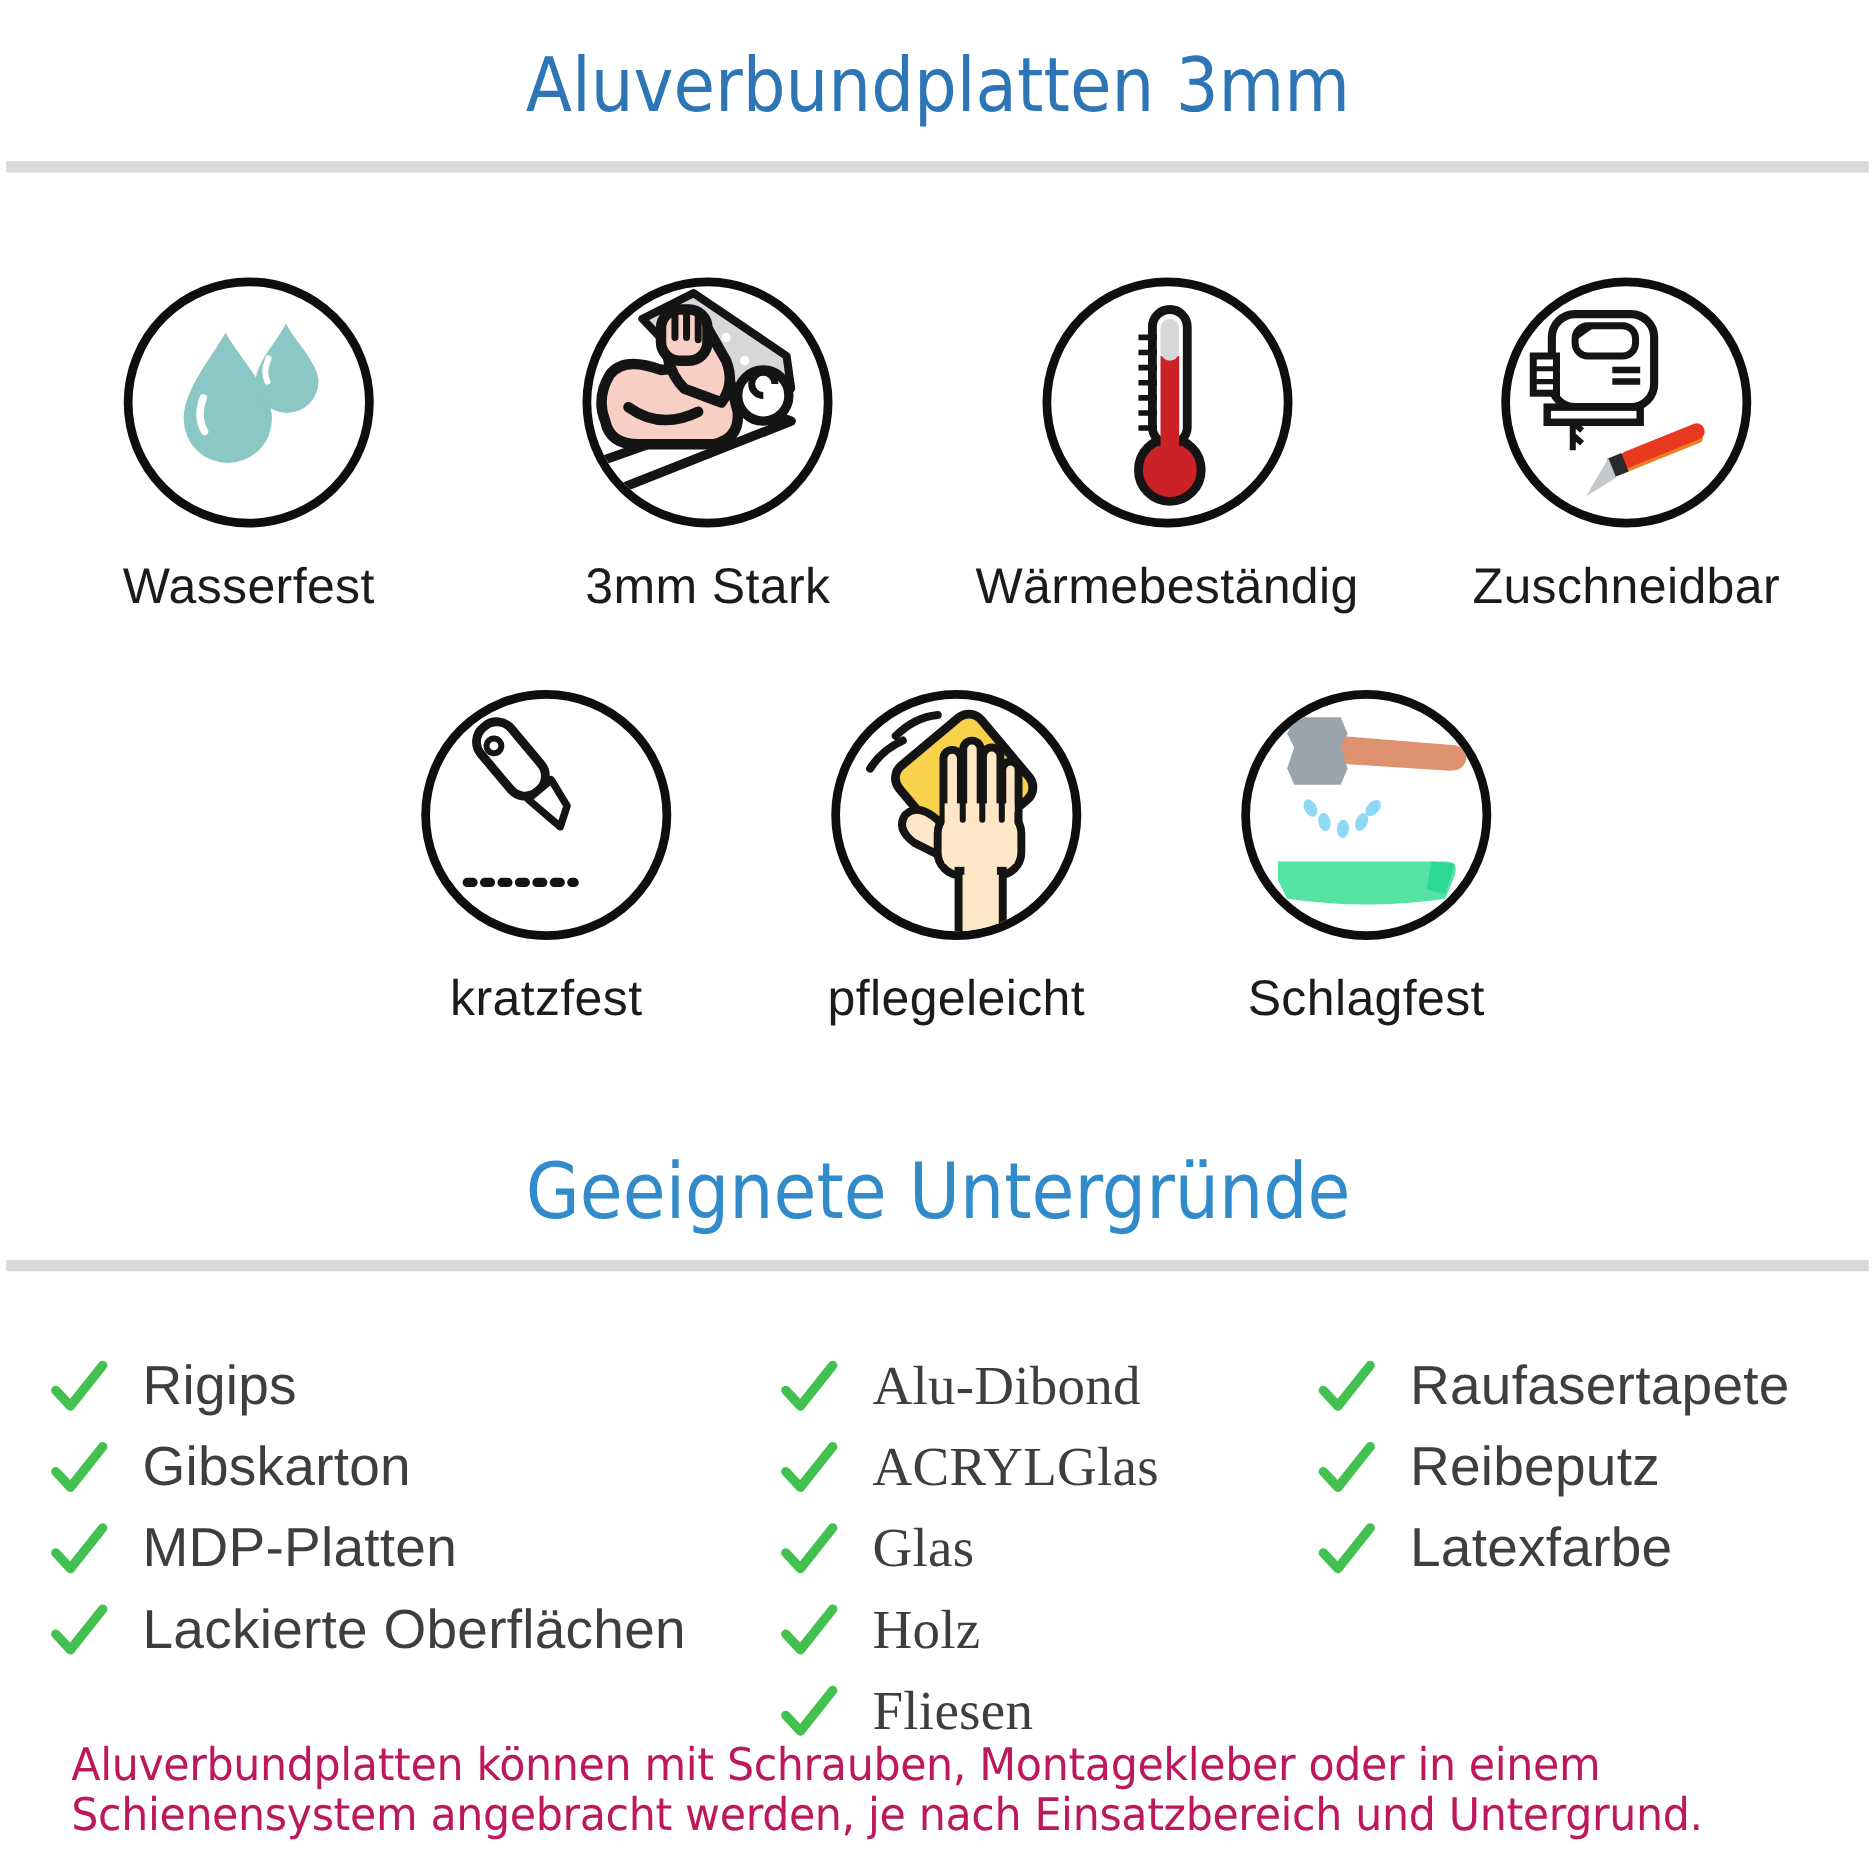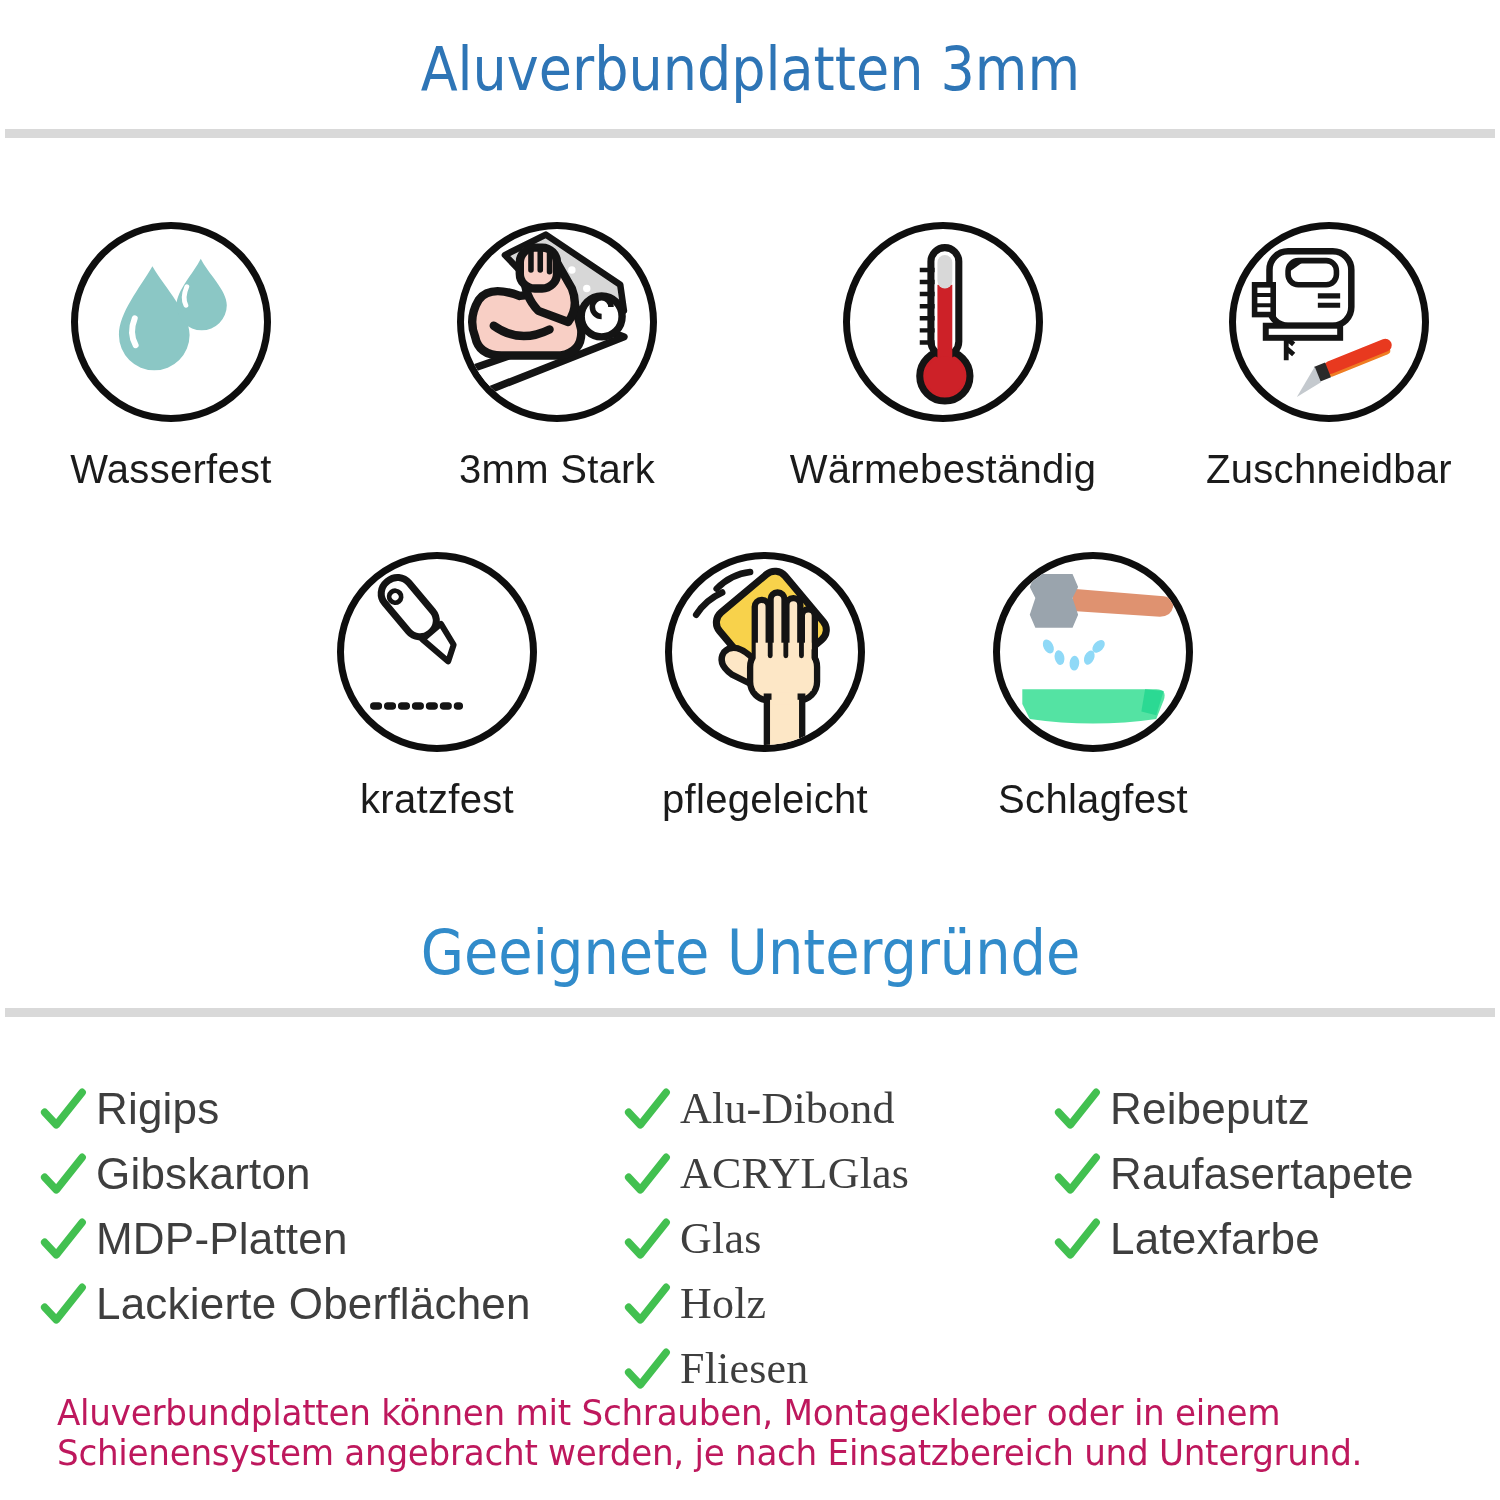--- a/index.html
+++ b/index.html
@@ -16,37 +16,37 @@
     transform:scaleX(0.9);transform-origin:center;white-space:nowrap;
   }
   .t1 .title-text{font-size:60px;color:#2e75b6;}
   .t2 .title-text{font-size:62px;color:#318bca;}
   
   .bar{position:absolute;left:5px;right:5px;height:9px;background:#d9d9d9;}
   .bar1{top:129px;}
   .bar2{top:1008px;}
   
   .features{position:absolute;left:0;width:1500px;display:flex;box-sizing:border-box;}
-  .row1{top:222px;justify-content:space-between;padding:0 52px;}
+  .row1{top:222px;justify-content:space-between;padding:0 80px;}
   .row2{top:552px;justify-content:center;gap:90px;padding-left:30px;}
   .feature{display:flex;flex-direction:column;align-items:center;width:238px;flex:0 0 auto;}
   .circle{
     width:186px;height:186px;border:7px solid #0e0e0e;border-radius:50%;
     background:#fff;overflow:hidden;flex:0 0 auto;
   }
   .circle svg{width:100%;height:100%;display:block;}
   .feature-label{
     margin-top:25px;font-size:40px;color:#1b1b1b;letter-spacing:.3px;white-space:nowrap;
   }
   
   .col{position:absolute;top:1076px;display:flex;flex-direction:column;}
   .col1{left:38px;}
   .col2{left:622px;font-family:Liberation Serif, serif;}
   .col3{left:1052px;}
-  .check-item{display:flex;align-items:center;height:65px;gap:8px;}
+  .check-item{display:flex;align-items:center;height:65px;gap:26px;}
   .check-item svg{width:50px;height:50px;flex:0 0 auto;}
   .check-item span{font-size:44px;color:#3e3e3e;letter-spacing:.2px;white-space:nowrap;}
   
   .footer{position:absolute;left:57px;top:1393px;color:#be185d;font-family:"DejaVu Sans",sans-serif;}
   .footer div{font-size:36px;line-height:40px;letter-spacing:-0.3px;transform:scaleX(0.95);transform-origin:left center;white-space:nowrap;}
 </style>
 </head>
 <body>
 
 <div class="canvas">
@@ -251,27 +251,27 @@
         </svg>
       <span>Fliesen</span>
     </div>
   </div>
 
   <div class="col col3">
     <div class="check-item">
       <svg viewBox="0 0 60 60">
           <path d="M8 34 L22 49 L53 10" fill="none" stroke="#42c050" stroke-width="9" stroke-linecap="round" stroke-linejoin="round"></path>
         </svg>
+      <span>Raufasertapete</span>
+    </div>
+    <div class="check-item">
+      <svg viewBox="0 0 60 60">
+          <path d="M8 34 L22 49 L53 10" fill="none" stroke="#42c050" stroke-width="9" stroke-linecap="round" stroke-linejoin="round"></path>
+        </svg>
       <span>Reibeputz</span>
-    </div>
-    <div class="check-item">
-      <svg viewBox="0 0 60 60">
-          <path d="M8 34 L22 49 L53 10" fill="none" stroke="#42c050" stroke-width="9" stroke-linecap="round" stroke-linejoin="round"></path>
-        </svg>
-      <span>Raufasertapete</span>
     </div>
     <div class="check-item">
       <svg viewBox="0 0 60 60">
           <path d="M8 34 L22 49 L53 10" fill="none" stroke="#42c050" stroke-width="9" stroke-linecap="round" stroke-linejoin="round"></path>
         </svg>
       <span>Latexfarbe</span>
     </div>
   </div>
 
   <div class="footer">

